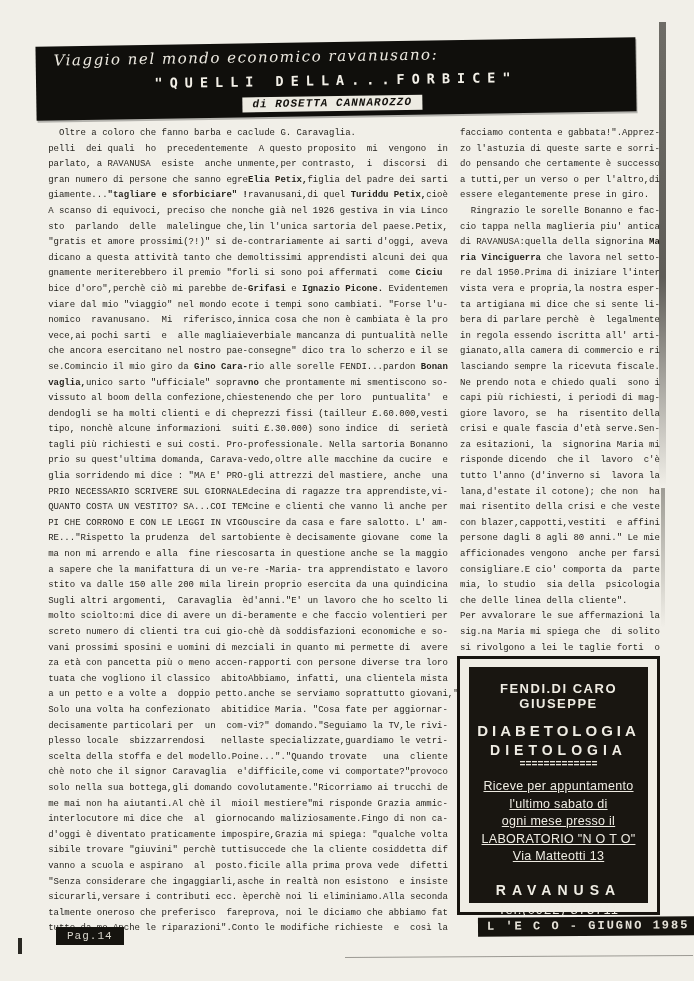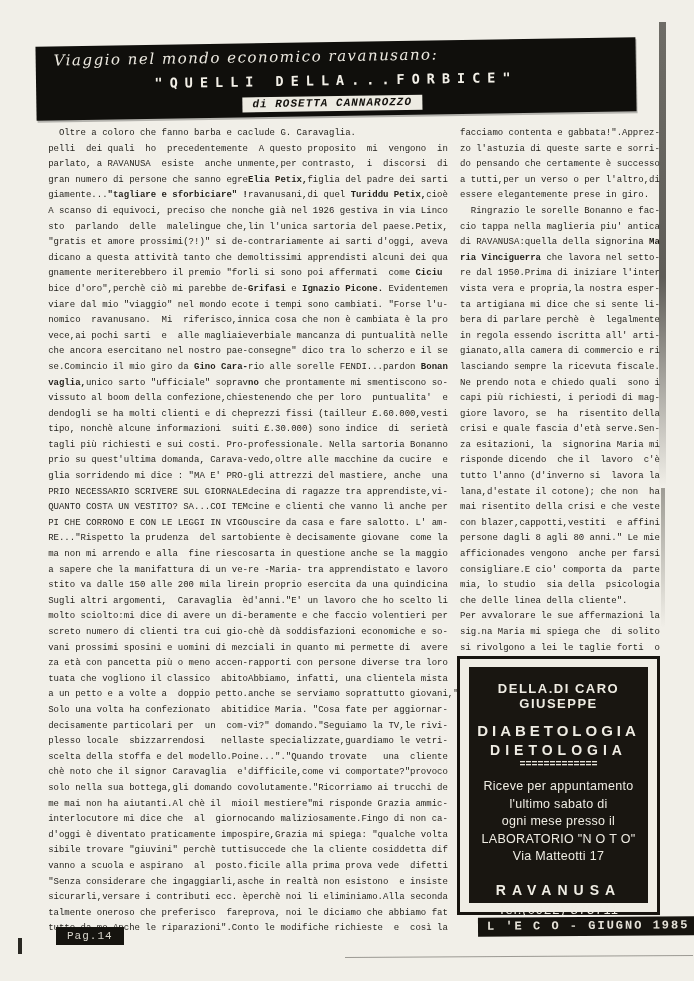--- a/index.html
+++ b/index.html
@@ -23,21 +23,21 @@
   
   .ad-outer{position:absolute;left:457px;top:656px;width:197px;height:253px;
             border:3px solid #17140f;background:#efede5;}
   .ad-inner{position:absolute;left:9px;top:8px;right:9px;bottom:9px;background:#191611;
             color:#efece3;text-align:center;font-family:"Liberation Sans",sans-serif;}
   .ad-doctor{margin-top:14px;font:700 13px "Liberation Sans",sans-serif;letter-spacing:1.5px;}
   .ad-dia{margin-top:11px;font:700 15px "Liberation Sans",sans-serif;letter-spacing:4px;}
   .ad-diet{margin-top:3px;font:700 14px "Liberation Sans",sans-serif;letter-spacing:5px;}
   .ad-div{font:700 10px "Liberation Mono",monospace;letter-spacing:0;margin-top:1px;color:#e8e5dc;}
   .ad-body{margin-top:8px;}
-  .ad-line{font:12.5px/17.5px "Liberation Sans",sans-serif;letter-spacing:.3px;}
+  .ad-line{font:12.5px/17.5px "Liberation Sans",sans-serif;letter-spacing:.3px;text-decoration:underline;}
   .ad-city{margin-top:16px;font:700 14px "Liberation Sans",sans-serif;letter-spacing:6px;}
   .ad-phone{margin-top:4px;font:13px "Liberation Sans",sans-serif;letter-spacing:1px;}
   
   .pag-badge{position:absolute;left:56px;top:927px;background:#16140f;color:#d9d6cc;
              font:11px/16px "Liberation Mono",monospace;padding:1px 11px;letter-spacing:1px;}
   .issue-badge{position:absolute;left:478px;top:917px;background:#16140f;color:#e5e2d8;
                font:700 12px/17px "Liberation Mono",monospace;padding:1px 9px;letter-spacing:2px;
                transform:rotate(-0.4deg);}
   
   .edge-stripe{position:absolute;left:659px;top:22px;width:7px;height:465px;
@@ -58,30 +58,30 @@
     <div class="title">"QUELLI DELLA...FORBICE"</div>
     <div class="byline-box">di ROSETTA CANNAROZZO</div>
   </div>
 
   <div class="col c0"><div class="tl">  Oltre a coloro che fanno barba e ca</div><div class="tl">pelli  dei quali  ho  precedentemente</div><div class="tl">parlato, a RAVANUSA  esiste  anche un</div><div class="tl">gran numero di persone che sanno egre</div><div class="tl"><span>giamente...</span><span class="b">"tagliare e sforbiciare" !</span></div><div class="tl">A scanso di equivoci, preciso che non</div><div class="tl">sto  parlando  delle  malelingue che,</div><div class="tl">"gratis et amore prossimi(?!)" si de-</div><div class="tl">dicano a questa attività tanto che de</div><div class="tl">gnamente meriterebbero il premio "for</div><div class="tl">bice d'oro",perchè ciò mi parebbe de-</div><div class="tl">viare dal mio "viaggio" nel mondo eco</div><div class="tl">nomico  ravanusano.  Mi  riferisco,in</div><div class="tl">vece,ai pochi sarti  e  alle magliaie</div><div class="tl">che ancora esercitano nel nostro pae-</div><div class="tl"><span>se.Comincio il mio giro da </span><span class="b">Gino Cara-</span></div><div class="tl"><span class="b">vaglia,</span><span>unico sarto "ufficiale" soprav</span></div><div class="tl">vissuto al boom della confezione,chie</div><div class="tl">dendogli se ha molti clienti e di che</div><div class="tl">tipo, nonchè alcune informazioni  sui</div><div class="tl">tagli più richiesti e sui costi. Pro-</div><div class="tl">prio su quest'ultima domanda, Carava-</div><div class="tl">glia sorridendo mi dice : "MA E' PRO-</div><div class="tl">PRIO NECESSARIO SCRIVERE SUL GIORNALE</div><div class="tl">QUANTO COSTA UN VESTITO? SA...COI TEM</div><div class="tl">PI CHE CORRONO E CON LE LEGGI IN VIGO</div><div class="tl">RE..."Rispetto la prudenza  del sarto</div><div class="tl">ma non mi arrendo e alla  fine riesco</div><div class="tl">a sapere che la manifattura di un ve-</div><div class="tl">stito va dalle 150 alle 200 mila lire</div><div class="tl">Sugli altri argomenti,  Caravaglia  è</div><div class="tl">molto sciolto:mi dice di avere un di-</div><div class="tl">screto numero di clienti tra cui gio-</div><div class="tl">vani prossimi sposini e uomini di mez</div><div class="tl">za età con pancetta più o meno accen-</div><div class="tl">tuata che vogliono il classico  abito</div><div class="tl">a un petto e a volte a  doppio petto.</div><div class="tl">Solo una volta ha confezionato  abiti</div><div class="tl">decisamente particolari per  un  com-</div><div class="tl">plesso locale  sbizzarrendosi   nella</div><div class="tl">scelta della stoffa e del modello.Poi</div><div class="tl">chè noto che il signor Caravaglia  e'</div><div class="tl">solo nella sua bottega,gli domando co</div><div class="tl">me mai non ha aiutanti.Al chè il  mio</div><div class="tl">interlocutore mi dice che  al  giorno</div><div class="tl">d'oggi è diventato praticamente impos</div><div class="tl">sibile trovare "giuvini" perchè tutti</div><div class="tl">vanno a scuola e aspirano  al  posto.</div><div class="tl">"Senza considerare che ingaggiarli,as</div><div class="tl">sicurarli,versare i contributi ecc. è</div><div class="tl">talmente oneroso che preferisco  fare</div><div class="tl">tutto da me.Anche le riparazioni".Con</div></div>
   <div class="col c1"><div class="tl">clude G. Caravaglia.</div><div class="tl">  A questo proposito  mi  vengono  in</div><div class="tl">mente,per contrasto,  i  discorsi  di</div><div class="tl"><span class="b">Elia Petix,</span><span>figlia del padre dei sarti</span></div><div class="tl"><span>ravanusani,di quel </span><span class="b">Turiddu Petix,</span><span>cioè</span></div><div class="tl">che già nel 1926 gestiva in via Linco</div><div class="tl">lin l'unica sartoria del paese.Petix,</div><div class="tl">contrariamente ai sarti d'oggi, aveva</div><div class="tl">moltissimi apprendisti alcuni dei qua</div><div class="tl"><span>li si sono poi affermati  come </span><span class="b">Ciciu</span></div><div class="tl"><span class="b">Grifasi</span><span> e </span><span class="b">Ignazio Picone.</span><span> Evidentemen</span></div><div class="tl">te i tempi sono cambiati. "Forse l'u-</div><div class="tl">nica cosa che non è cambiata è la pro</div><div class="tl">verbiale mancanza di puntualità nelle</div><div class="tl">consegne" dico tra lo scherzo e il se</div><div class="tl"><span>rio alle sorelle FENDI...pardon </span><span class="b">Bonan</span></div><div class="tl"><span class="b">no</span><span> che prontamente mi smentiscono so-</span></div><div class="tl">stenendo che per loro  puntualita'  e</div><div class="tl">prezzi fissi (tailleur £.60.000,vesti</div><div class="tl">ti £.30.000) sono indice  di  serietà</div><div class="tl">professionale. Nella sartoria Bonanno</div><div class="tl">vedo,oltre alle macchine da cucire  e</div><div class="tl">gli attrezzi del mastiere, anche  una</div><div class="tl">decina di ragazze tra apprendiste,vi-</div><div class="tl">cine e clienti che vanno lì anche per</div><div class="tl">uscire da casa e fare salotto. L' am-</div><div class="tl">biente è decisamente giovane  come la</div><div class="tl">sarta in questione anche se la maggio</div><div class="tl">re -Maria- tra apprendistato e lavoro</div><div class="tl">in proprio esercita da una quindicina</div><div class="tl">d'anni."E' un lavoro che ho scelto li</div><div class="tl">beramente e che faccio volentieri per</div><div class="tl">chè dà soddisfazioni economiche e so-</div><div class="tl">ciali in quanto mi permette di  avere</div><div class="tl">rapporti con persone diverse tra loro</div><div class="tl">Abbiamo, infatti, una clientela mista</div><div class="tl">anche se serviamo soprattutto giovani,"</div><div class="tl">dice Maria. "Cosa fate per aggiornar-</div><div class="tl">vi?" domando."Seguiamo la TV,le rivi-</div><div class="tl">ste specializzate,guardiamo le vetri-</div><div class="tl">ne..."."Quando trovate   una  cliente</div><div class="tl">difficile,come vi comportate?"provoco</div><div class="tl">volutamente."Ricorriamo ai trucchi de</div><div class="tl">il mestiere"mi risponde Grazia ammic-</div><div class="tl">cando maliziosamente.Fingo di non ca-</div><div class="tl">pire,Grazia mi spiega: "qualche volta</div><div class="tl">succede che la cliente cosiddetta dif</div><div class="tl">ficile alla prima prova vede  difetti</div><div class="tl">che in realtà non esistono  e insiste</div><div class="tl">perchè noi li eliminiamo.Alla seconda</div><div class="tl">prova, noi le diciamo che abbiamo fat</div><div class="tl">to le modifiche richieste  e  così la</div></div>
   <div class="col c2"><div class="tl">facciamo contenta e gabbata!".Apprez-</div><div class="tl">zo l'astuzia di queste sarte e sorri-</div><div class="tl">do pensando che certamente è successo</div><div class="tl">a tutti,per un verso o per l'altro,di</div><div class="tl">essere elegantemente prese in giro.</div><div class="tl">  Ringrazio le sorelle Bonanno e fac-</div><div class="tl">cio tappa nella maglieria piu' antica</div><div class="tl"><span>di RAVANUSA:quella della signorina </span><span class="b">Ma</span></div><div class="tl"><span class="b">ria Vinciguerra</span><span> che lavora nel setto-</span></div><div class="tl">re dal 1950.Prima di iniziare l'inter</div><div class="tl">vista vera e propria,la nostra esper-</div><div class="tl">ta artigiana mi dice che si sente li-</div><div class="tl">bera di parlare perchè  è  legalmente</div><div class="tl">in regola essendo iscritta all' arti-</div><div class="tl">gianato,alla camera di commercio e ri</div><div class="tl">lasciando sempre la ricevuta fiscale.</div><div class="tl">Ne prendo nota e chiedo quali  sono i</div><div class="tl">capi più richiesti, i periodi di mag-</div><div class="tl">giore lavoro, se  ha  risentito della</div><div class="tl">crisi e quale fascia d'età serve.Sen-</div><div class="tl">za esitazioni, la  signorina Maria mi</div><div class="tl">risponde dicendo  che il  lavoro  c'è</div><div class="tl">tutto l'anno (d'inverno si  lavora la</div><div class="tl">lana,d'estate il cotone); che non  ha</div><div class="tl">mai risentito della crisi e che veste</div><div class="tl">con blazer,cappotti,vestiti  e affini</div><div class="tl">persone dagli 8 agli 80 anni." Le mie</div><div class="tl">afficionades vengono  anche per farsi</div><div class="tl">consigliare.E cio' comporta da  parte</div><div class="tl">mia, lo studio  sia della  psicologia</div><div class="tl">che delle linea della cliente".</div><div class="tl">Per avvalorare le sue affermazioni la</div><div class="tl">sig.na Maria mi spiega che  di solito</div><div class="tl">si rivolgono a lei le taglie forti  o</div></div>
 
   <div class="ad-outer">
     <div class="ad-inner">
-      <div class="ad-doctor">DELLA.DI CARO GIUSEPPE</div>
+      <div class="ad-doctor">FENDI.DI CARO GIUSEPPE</div>
       <div class="ad-dia">DIABETOLOGIA</div>
       <div class="ad-diet">DIETOLOGIA</div>
       <div class="ad-div">=============</div>
       <div class="ad-body">
           <div class="ad-line">Riceve per appuntamento</div>
           <div class="ad-line">l'ultimo sabato di</div>
           <div class="ad-line">ogni mese presso il</div>
           <div class="ad-line">LABORATORIO "N O T O"</div>
-          <div class="ad-line">Via Matteotti 17</div>
+          <div class="ad-line">Via Matteotti 13</div>
         </div>
       <div class="ad-city">RAVANUSA</div>
       <div class="ad-phone">Tel.(0922) 875711</div>
     </div>
   </div>
 
   <div class="pag-badge">Pag.14</div>
   <div class="issue-badge">L 'E C O - GIUGNO 1985</div>
 
   <div class="edge-stripe"></div>

